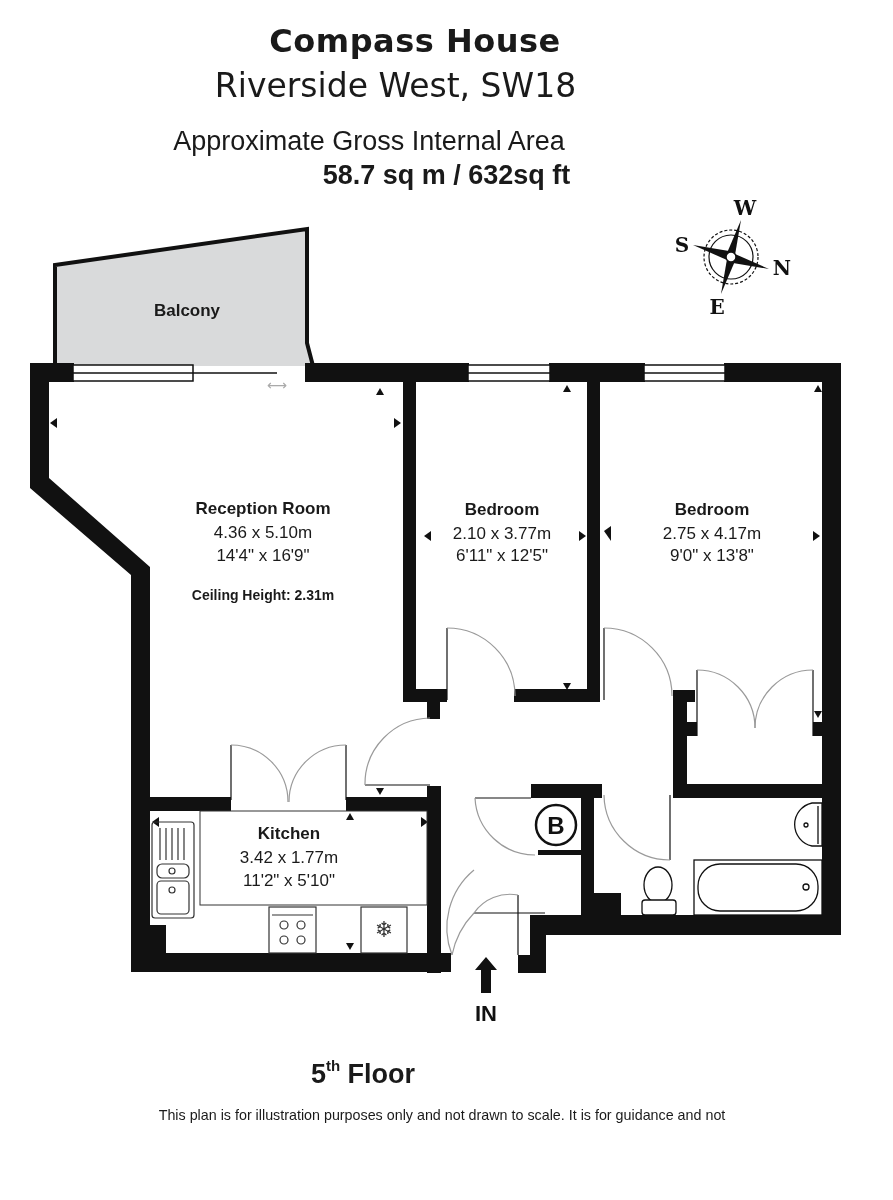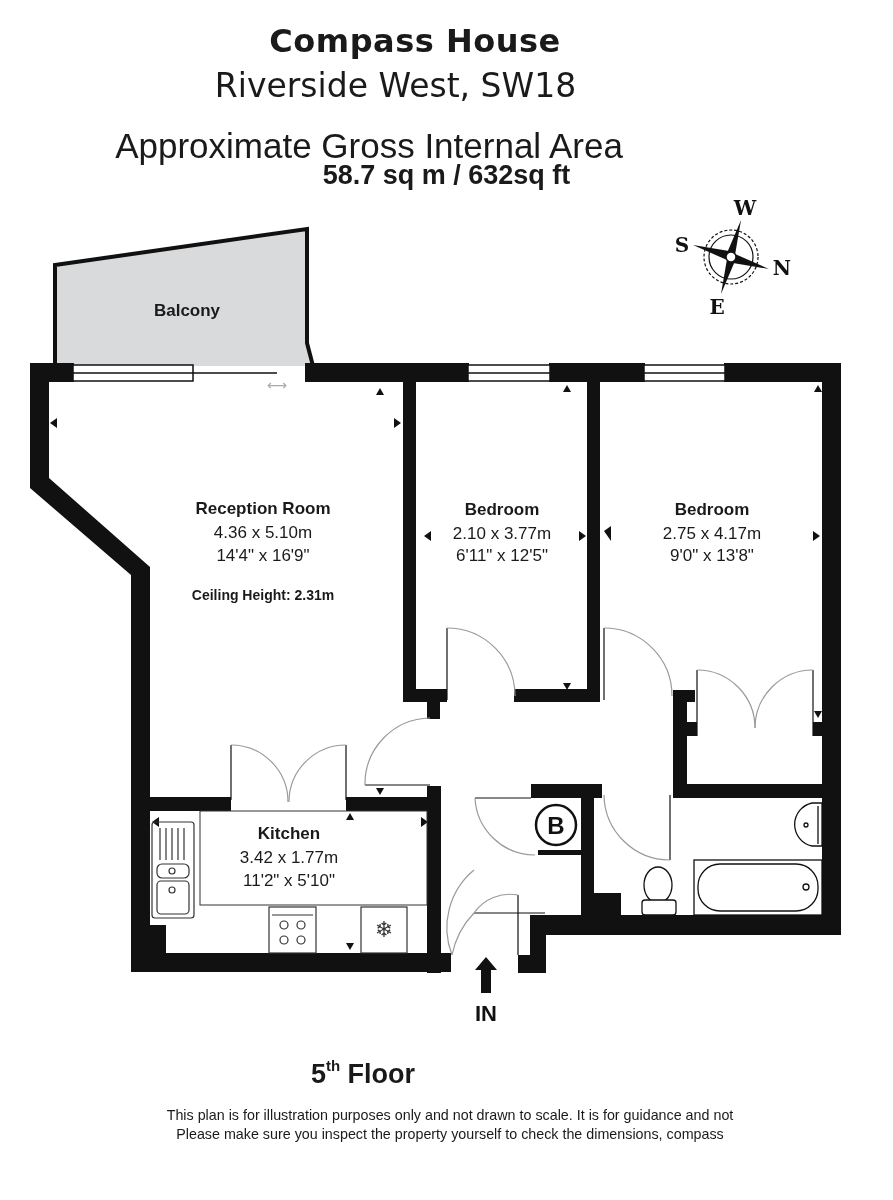--- a/index.html
+++ b/index.html
@@ -3,28 +3,28 @@
 <meta charset="utf-8">
 <style>
   html, body { margin: 0; padding: 0; background: #ffffff; }
   body { width: 893px; height: 1200px; position: relative; overflow: hidden;
          font-family: "Liberation Sans", sans-serif; color: #1a1a1a; }
   .header { position: absolute; left: 0; top: 0; width: 893px; text-align: center; }
   .title { position: absolute; left: 0; width: 830px; top: 14px; font-size: 32px; font-weight: bold;
            letter-spacing: 0.5px; font-family: "DejaVu Sans", sans-serif; margin-top: 8px; }
   .subtitle { position: absolute; left: 0; width: 791px; top: 66px; font-size: 33px;
               font-family: "DejaVu Sans", sans-serif; font-weight: normal; }
-  .area-label { position: absolute; left: 0; width: 738px; top: 126px; font-size: 35px; }
+  .area-label { position: absolute; left: 0; width: 738px; top: 126px; font-size: 27px; }
   .area-value { position: absolute; left: 0; width: 893px; top: 160px; font-size: 27px; font-weight: bold; }
   svg.plan { position: absolute; left: 0; top: 0; }
   .room-text { font-family: "Liberation Sans", sans-serif; fill: #1a1a1a; }
   .floor-label { position: absolute; left: 0; width: 726px; top: 1057px; text-align: center;
                  font-size: 27px; font-weight: bold; }
   .floor-label sup { font-size: 15px; vertical-align: 12px; }
-  .disclaimer { position: absolute; left: 120px; width: 660px; top: 1106px; text-align: center;
+  .disclaimer { position: absolute; left: 112px; width: 660px; top: 1106px; text-align: center;
                 font-size: 14.3px; line-height: 18.5px; color: #1a1a1a; }
   .disclaimer span { display: block; white-space: nowrap; }
 </style>
 </head>
 <body>
 
 <div class="header">
   <div class="title">Compass House</div>
   <div class="subtitle">Riverside West, SW18</div>
   <div class="area-label">Approximate Gross Internal Area</div>
@@ -232,14 +232,13 @@
   </g>
 </svg>
 
 <div class="floor-label">
   <span>5</span><sup>th</sup>
   <span>Floor</span>
 </div>
 
 <div class="disclaimer">
   <span>This plan is for illustration purposes only and not drawn to scale. It is for guidance and not</span>
-  <span>Please make sure you inspect the property yourself to check the dimensions, compass</span>
 </div>
 
 </body></html>

